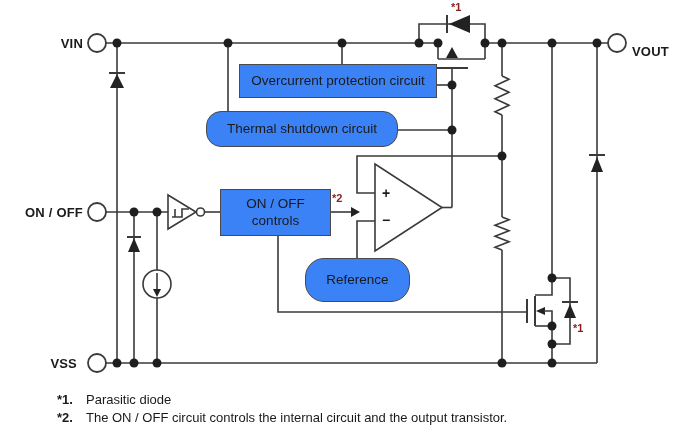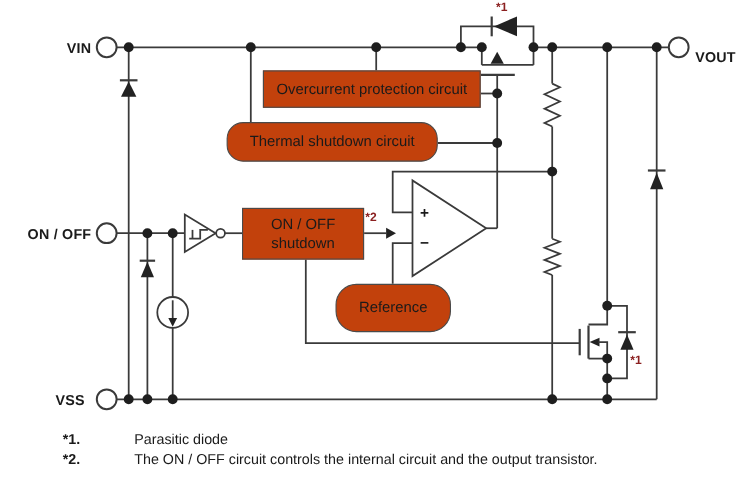--- a/index.html
+++ b/index.html
@@ -5,29 +5,29 @@
   html,body{margin:0;padding:0;background:#fff;}
   #stage{
     position:relative;width:679px;height:439px;background:#fff;
     font-family:"Liberation Sans","DejaVu Sans",sans-serif;color:#1a1a1a;
     overflow:hidden;
   }
   #wires{position:absolute;left:0;top:0;}
   .pin-label{position:absolute;font-size:13px;font-weight:600;letter-spacing:.2px;white-space:nowrap;}
   .pin-right{text-align:right;}
   .blockbox{
-    position:absolute;box-sizing:border-box;border:1.6px solid #4a4a4a;background:#c2410c;
+    position:absolute;box-sizing:border-box;border:1.6px solid #4a4a4a;background:#3b82f6;
     display:flex;flex-direction:column;align-items:center;justify-content:center;
     font-size:13.5px;line-height:1.25;text-align:center;white-space:nowrap;
   }
   .note{position:absolute;font-size:11px;font-weight:700;color:#8b2020;white-space:nowrap;}
   .opamp-sign{position:absolute;width:16px;text-align:center;font-size:14px;font-weight:600;}
   .footnote{position:absolute;left:57px;font-size:13px;display:flex;}
   .footnote .marker{font-weight:700;width:29px;flex:0 0 29px;}
-  .footnote .ftext{white-space:nowrap;margin-left:36px;}
+  .footnote .ftext{white-space:nowrap;}
 </style>
 </head>
 <body>
 
 <div id="stage">
 
   <svg id="wires" width="679" height="439" viewBox="0 0 679 439">
     <g stroke="#3a3a3a" stroke-width="1.6" fill="none">
 
       <g>
@@ -182,21 +182,21 @@
   <div class="pin-label pin-right" style="left:34px;top:356px;width:43px;">VSS</div>
 
   <div class="blockbox" style="left:239px;top:64px;width:198px;height:34px;">
     <div>Overcurrent protection circuit</div>
   </div>
   <div class="blockbox" style="left:206px;top:111px;width:192px;height:36px;border-radius:15px;">
     <div>Thermal shutdown circuit</div>
   </div>
   <div class="blockbox" style="left:220px;top:189px;width:111px;height:47px;">
     <div>ON / OFF</div>
-    <div>shutdown</div>
+    <div>controls</div>
   </div>
   <div class="blockbox" style="left:305px;top:258px;width:105px;height:44px;border-radius:19px;">
     <div>Reference</div>
   </div>
 
   <div class="opamp-sign" style="left:378px;top:185px;">+</div>
   <div class="opamp-sign" style="left:378px;top:212px;">−</div>
 
   <div class="note" style="left:451px;top:1px;">*1</div>
   <div class="note" style="left:332px;top:192px;">*2</div>

